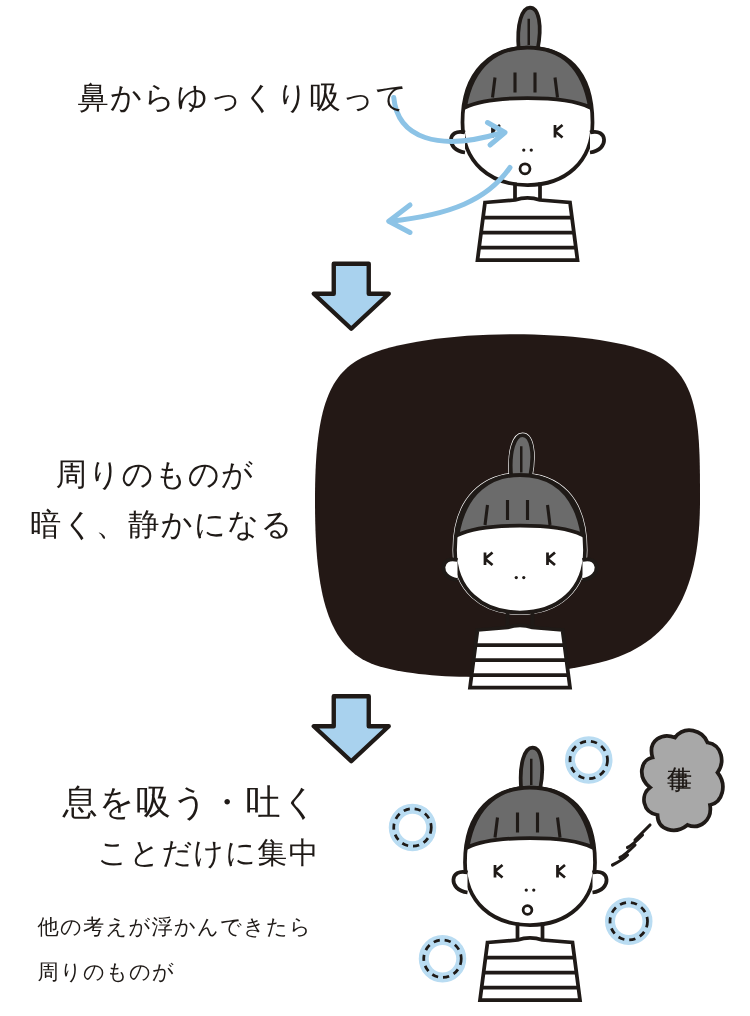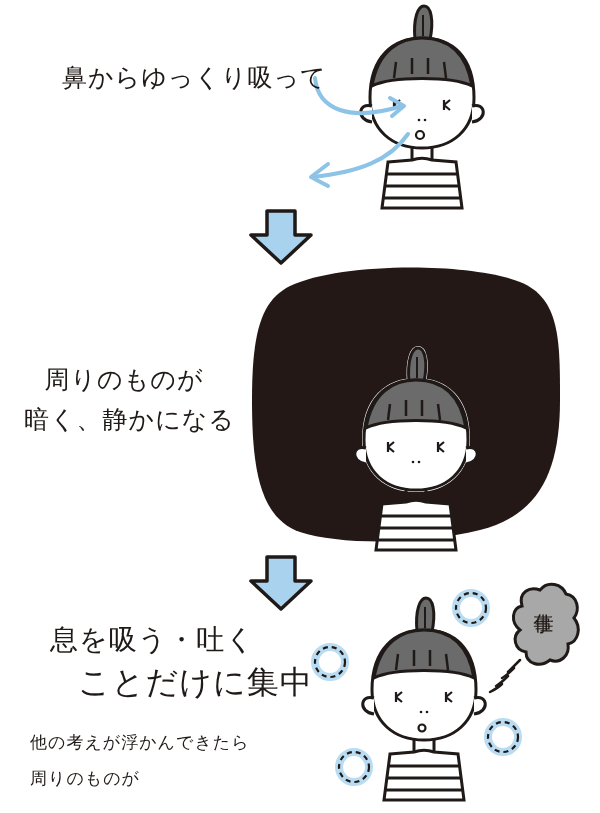--- a/index.html
+++ b/index.html
@@ -119,22 +119,22 @@
   <div class="caption" style="left:62px; top:58px;">
     <span class="line">鼻からゆっくり吸って</span>
   </div>
 
   <div class="caption" style="left:24px; top:360px; text-align:center; width:200px;">
     <span class="line">周りのものが</span>
     <span class="line">暗く、静かになる</span>
   </div>
 
   <div class="caption" style="left:50px; top:622px;">
-    <span class="line" style="font-size:28px;font-family:Liberation Mono, monospace;">息を吸う・吐く</span>
-    <span class="line" style="font-size:32px; padding-left:28px;">ことだけに集中</span>
+    <span class="line" style="font-size:28px;">息を吸う・吐く</span>
+    <span class="line" style="font-size:24px; padding-left:28px;">ことだけに集中</span>
   </div>
   <div class="caption" style="left:30px; top:724px; font-size:17px; line-height:36px;">
     <span class="line">他の考えが浮かんできたら</span>
     <span class="line">周りのものが</span>
   </div>
 
   <div class="cloud-text" style="left:533px; top:598px;">仕事</div>
 
 </div>
 

